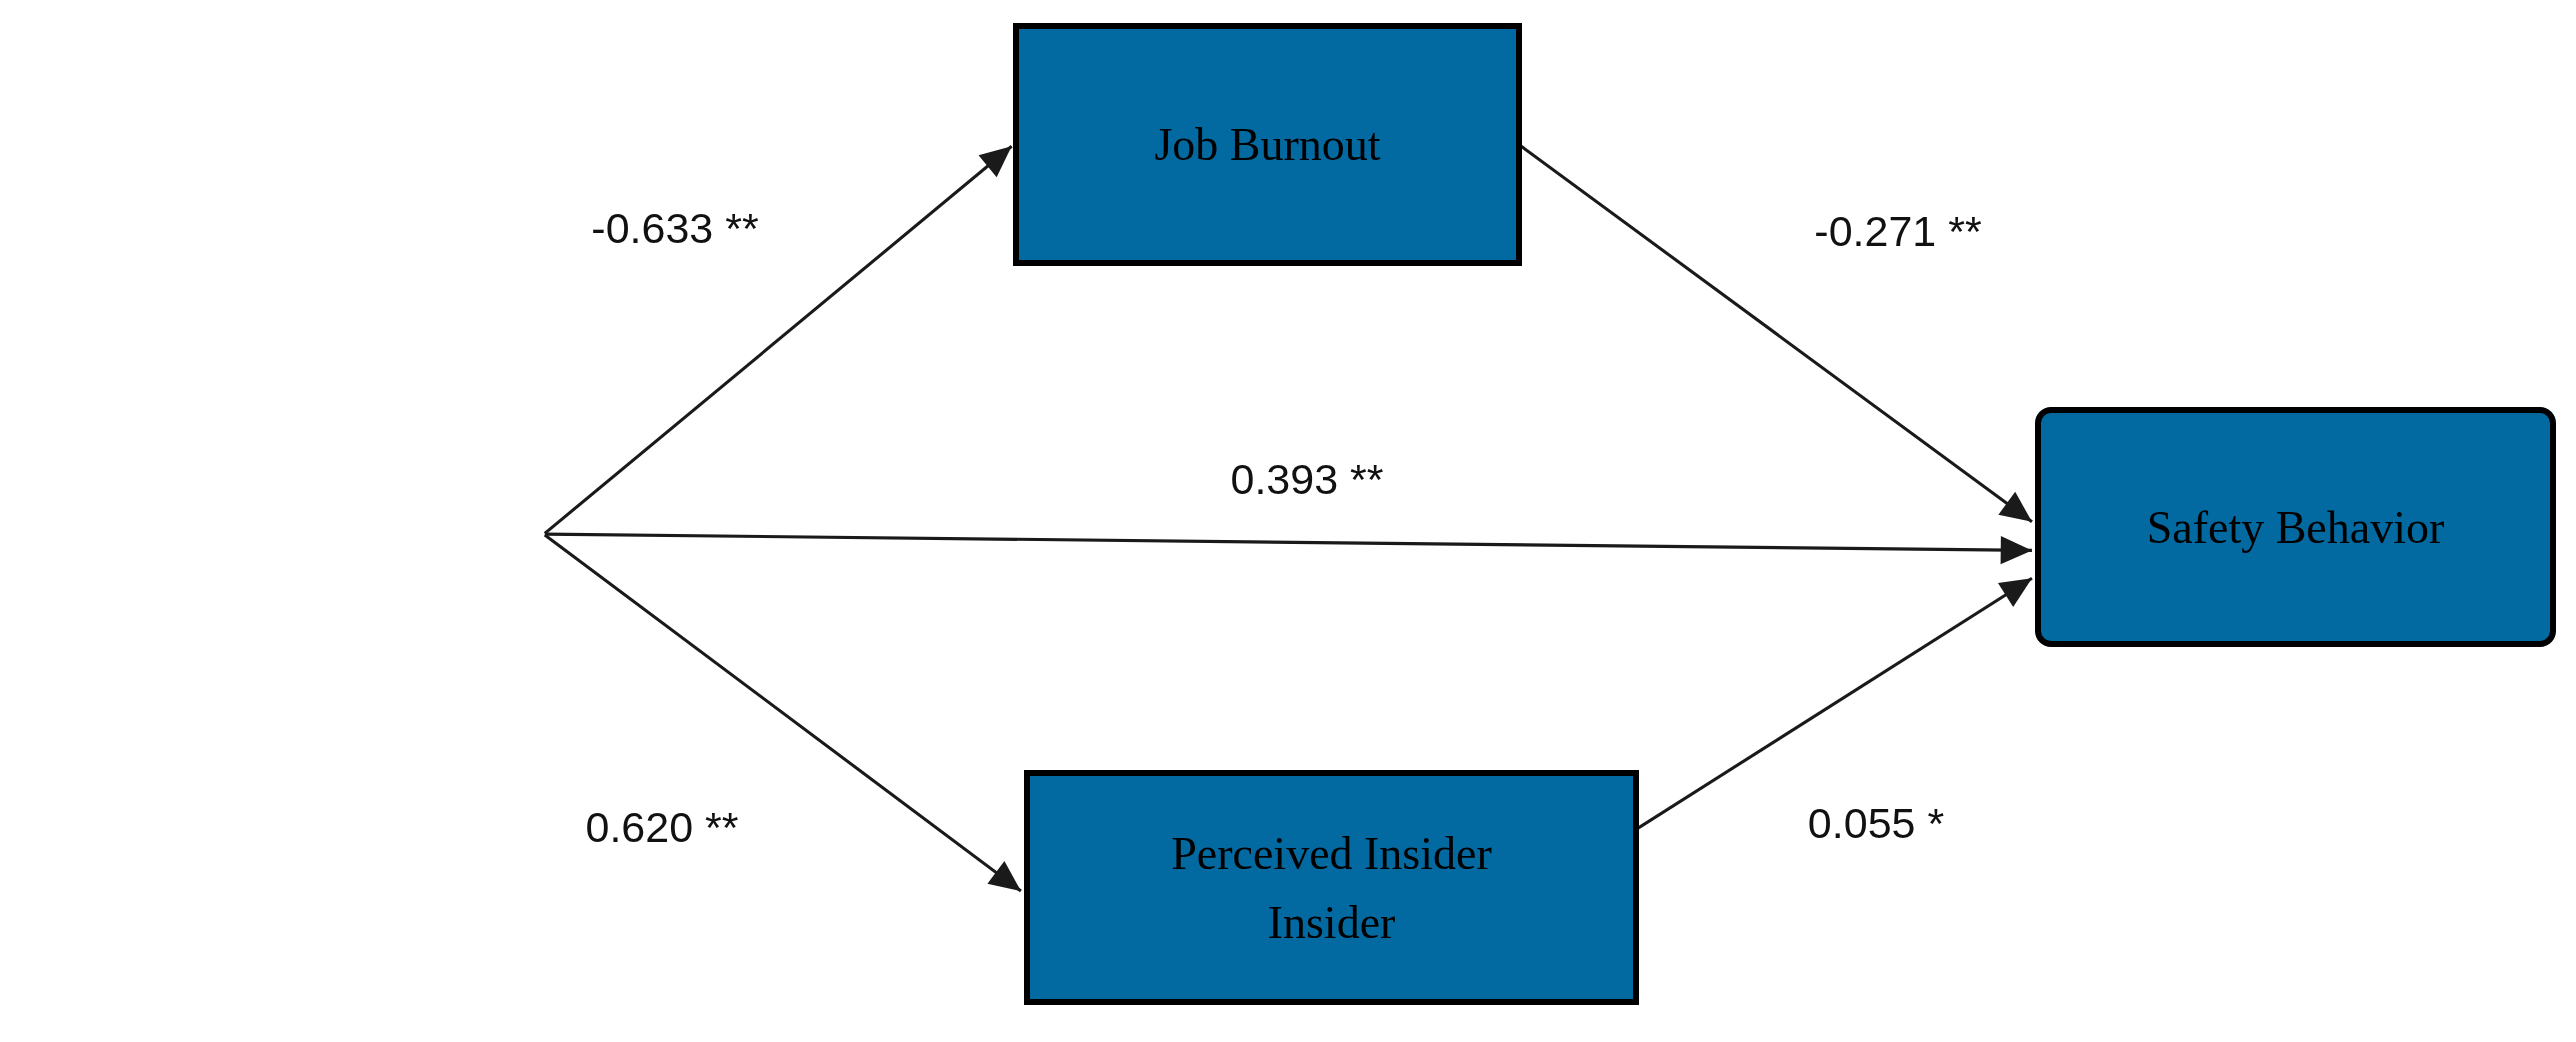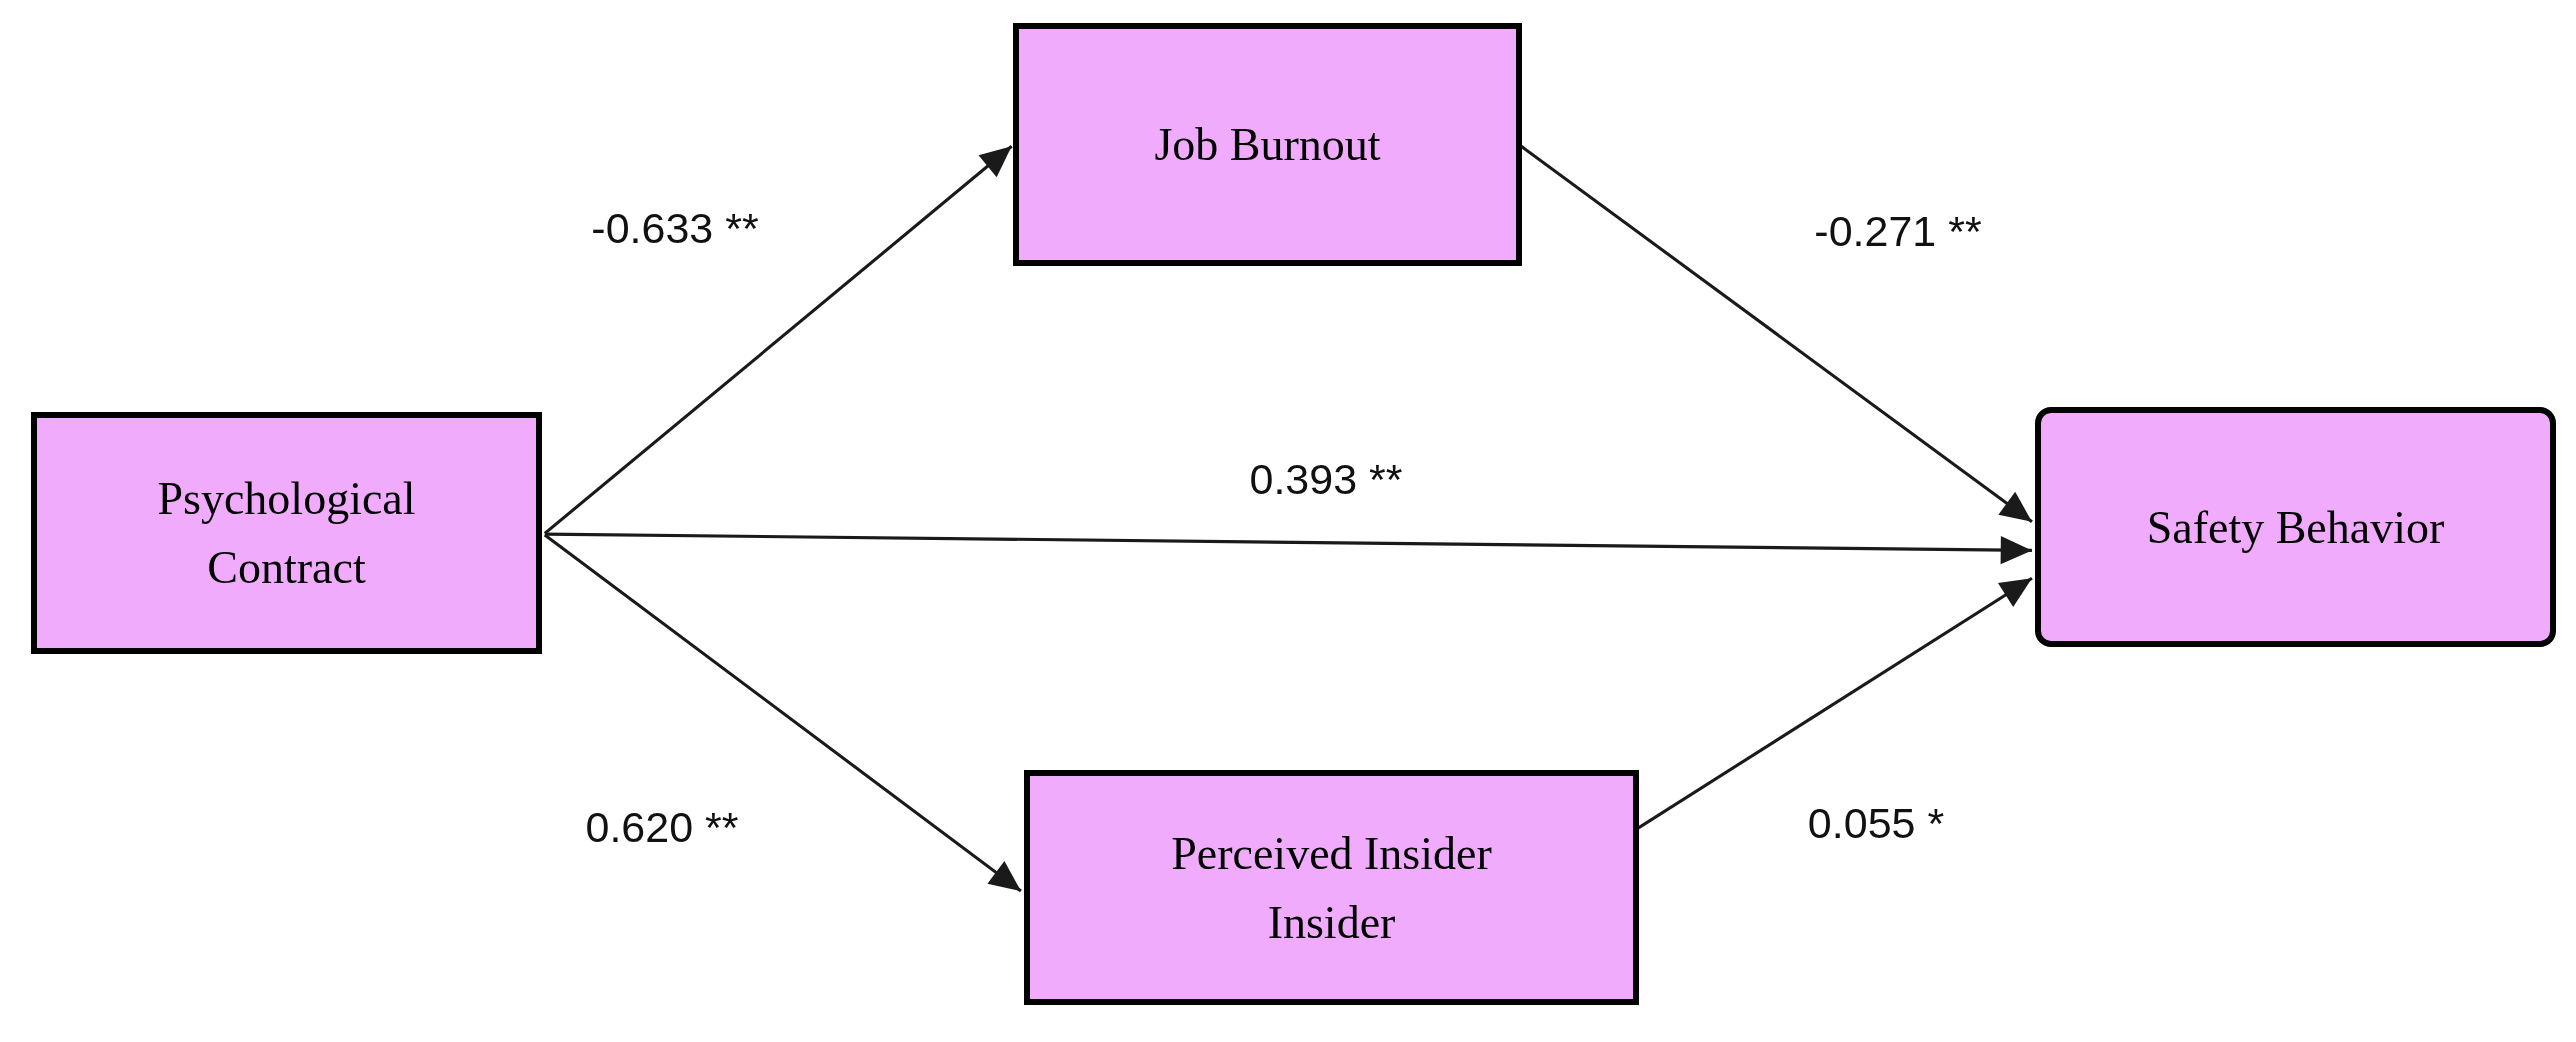--- a/index.html
+++ b/index.html
@@ -18,21 +18,21 @@
     position: absolute;
     left: 0;
     top: 0;
     width: 2576px;
     height: 1042px;
   }
   .node {
     position: absolute;
     box-sizing: border-box;
     border: 6.2px solid #000000;
-    background: #f0abfc;
+    background: #0369a1;
     display: flex;
     flex-direction: column;
     align-items: center;
     justify-content: center;
     text-align: center;
     font-family: "Liberation Serif", serif;
     font-size: 46px;
     line-height: 1.5;
     color: #000000;
   }
@@ -47,21 +47,21 @@
   .edge-label {
     position: absolute;
     transform: translate(-50%, -50%);
     font-family: "Liberation Sans", sans-serif;
     font-size: 43px;
     color: #111111;
     white-space: nowrap;
   }
   .label-e1 { left: 675px;  top: 228px;  }
   .label-e2 { left: 1887px; top: 231px; margin-left: 11px;  }
-  .label-e3 { left: 1307px; top: 479px; margin-left: 19px;  }
+  .label-e3 { left: 1307px; top: 479px;  }
   .label-e4 { left: 662px;  top: 827px; }
   .label-e5 { left: 1876px; top: 823px; }
 </style>
 </head>
 <body>
 
 <div class="canvas">
 
   <svg class="edges-svg" viewBox="0 0 3326 1346" xmlns="http://www.w3.org/2000/svg">
     <defs>
@@ -69,24 +69,20 @@
         <path d="M0,1 L11,6 L0,11 Z" fill="#1a1a1a"></path>
       </marker>
     </defs>
     <line x1="703" y1="689" x2="1306" y2="189" stroke="#1a1a1a" stroke-width="4" marker-end="url(#arrowhead)"></line>
     <line x1="1963" y1="188" x2="2624" y2="674" stroke="#1a1a1a" stroke-width="4" marker-end="url(#arrowhead)"></line>
     <line x1="703" y1="690" x2="2624" y2="711" stroke="#1a1a1a" stroke-width="4" marker-end="url(#arrowhead)"></line>
     <line x1="703" y1="691" x2="1318" y2="1151" stroke="#1a1a1a" stroke-width="4" marker-end="url(#arrowhead)"></line>
     <line x1="1995" y1="1146" x2="2624" y2="747" stroke="#1a1a1a" stroke-width="4" marker-end="url(#arrowhead)"></line>
   </svg>
 
-  <div class="node node-pc">
-    <span>Psychological</span>
-    <span>Contract</span>
-  </div>
 
   <div class="node node-jb">
     <span>Job Burnout</span>
   </div>
 
   <div class="node node-pis">
     <span>Perceived Insider</span>
     <span>Insider</span>
   </div>
 

